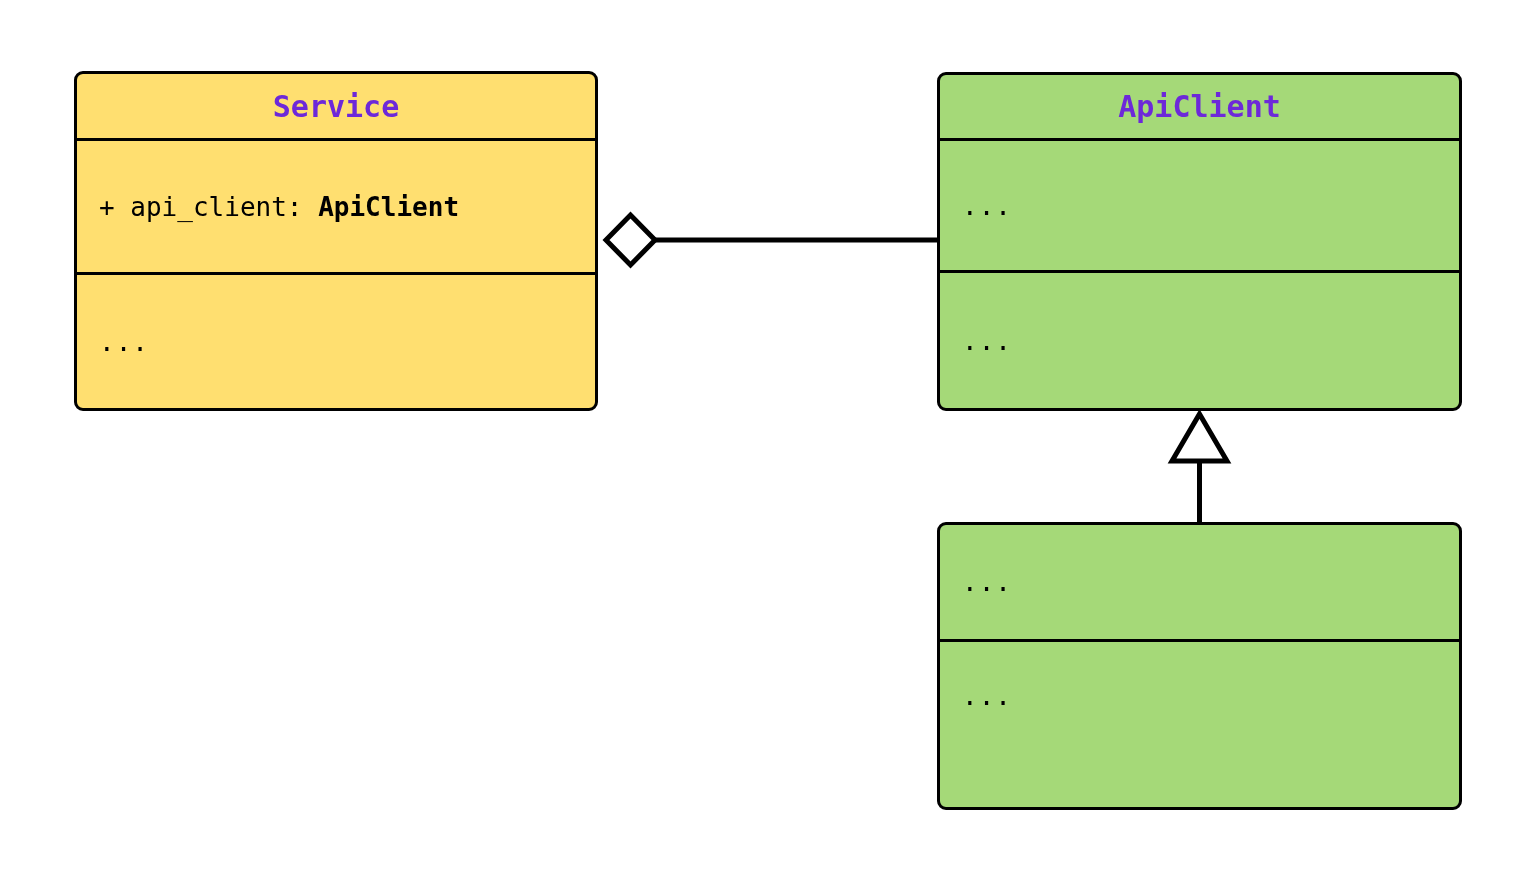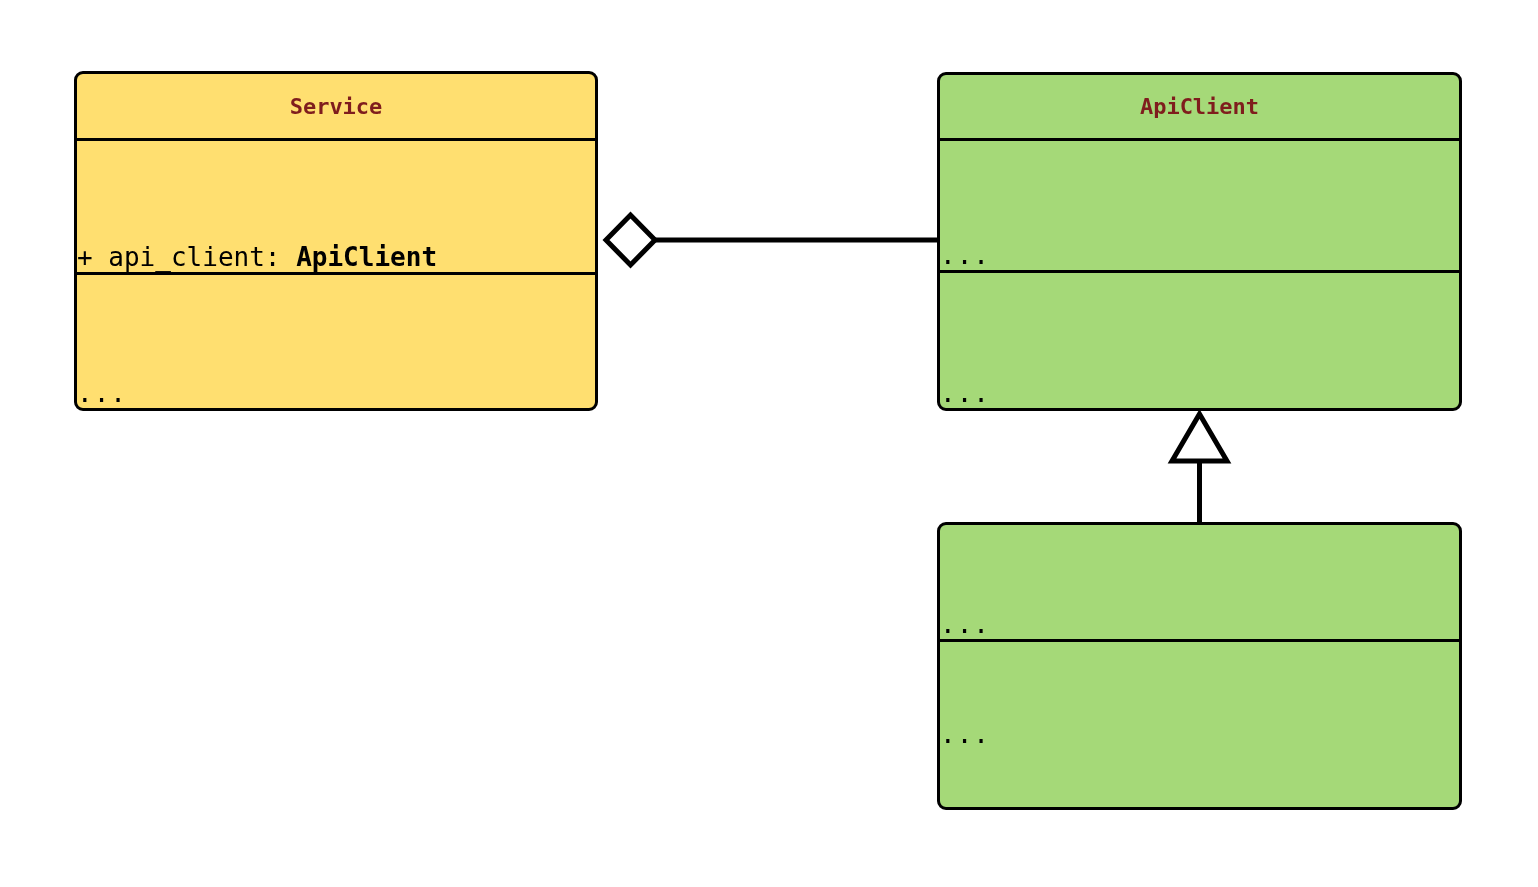--- a/index.html
+++ b/index.html
@@ -33,26 +33,26 @@
     position: relative;
   }
   .compartment + .compartment {
     border-top: 3px solid #000000;
   }
   .c-title {
     justify-content: center;
   }
   .c-body {
     justify-content: flex-start;
-    align-items: flex-end;
+    padding-left: 22px;
   }
   .class-title {
-    font-size: 22px;
+    font-size: 30px;
     font-weight: bold;
-    color: #7f1d1d;
+    color: #6d28d9;
     letter-spacing: 0px;
     white-space: nowrap;
   }
   .member {
     font-size: 26px;
     color: #000000;
     white-space: nowrap;
   }
   .member .mtype {
     font-weight: bold;

